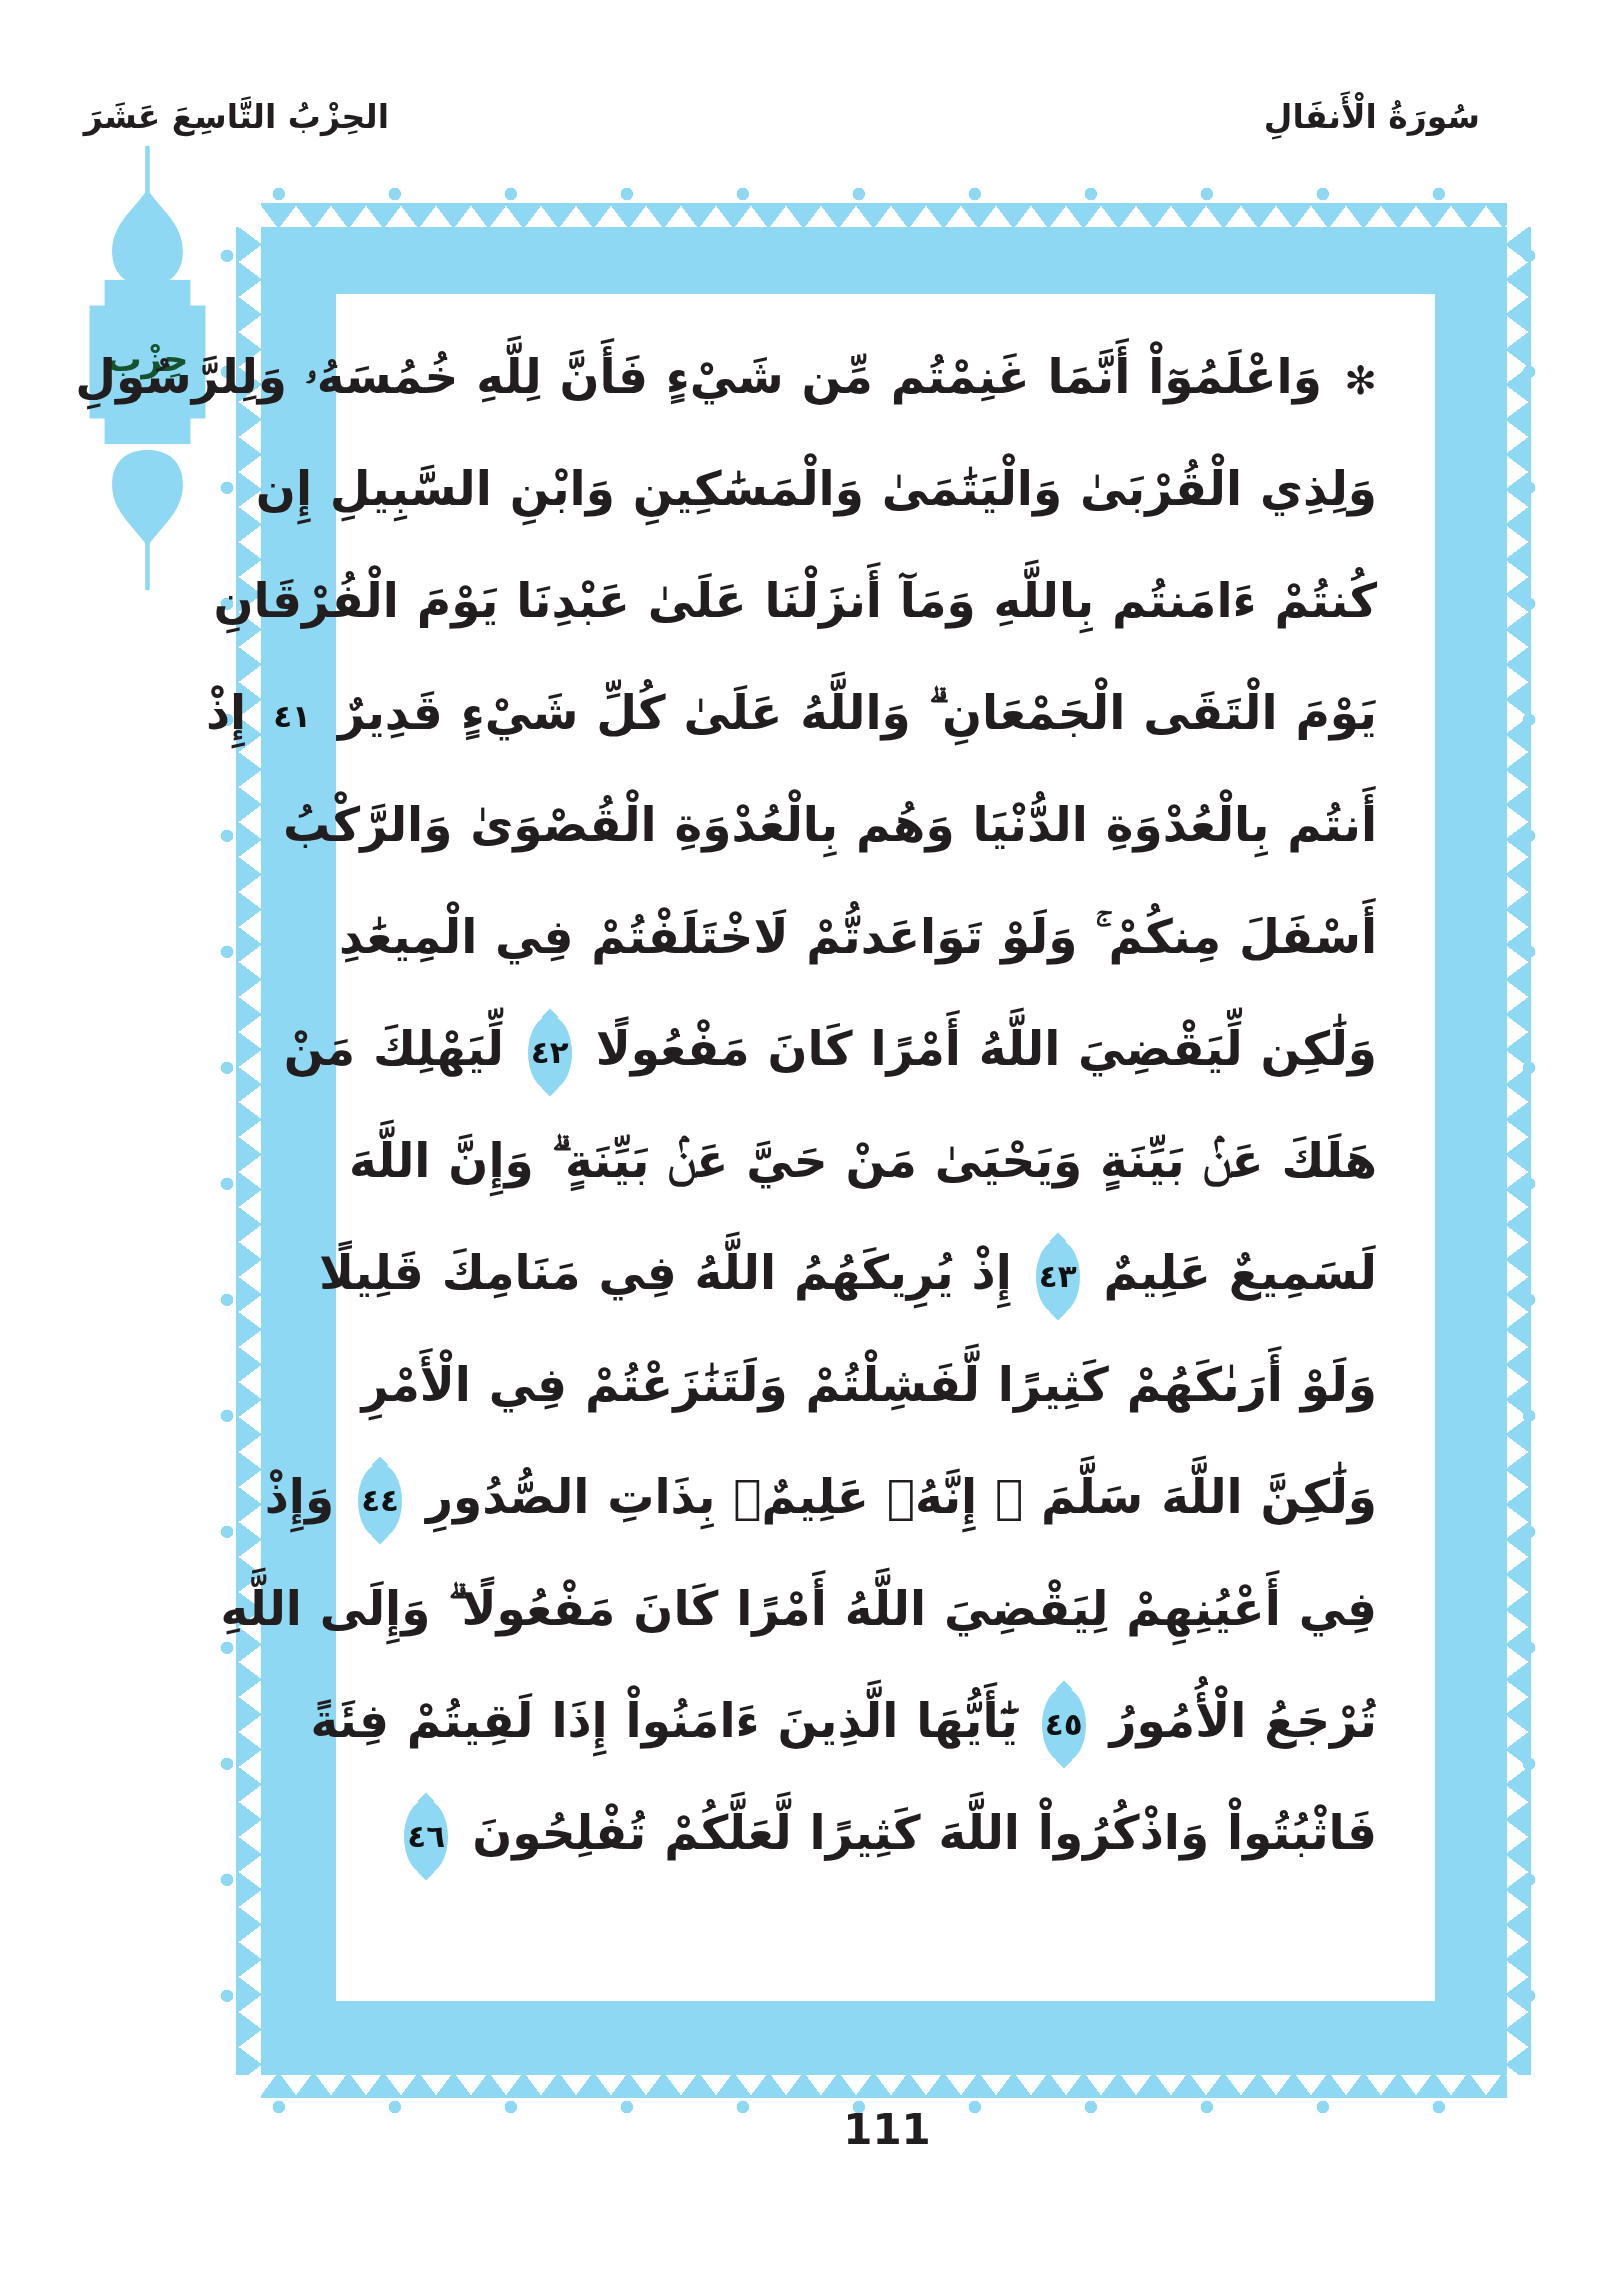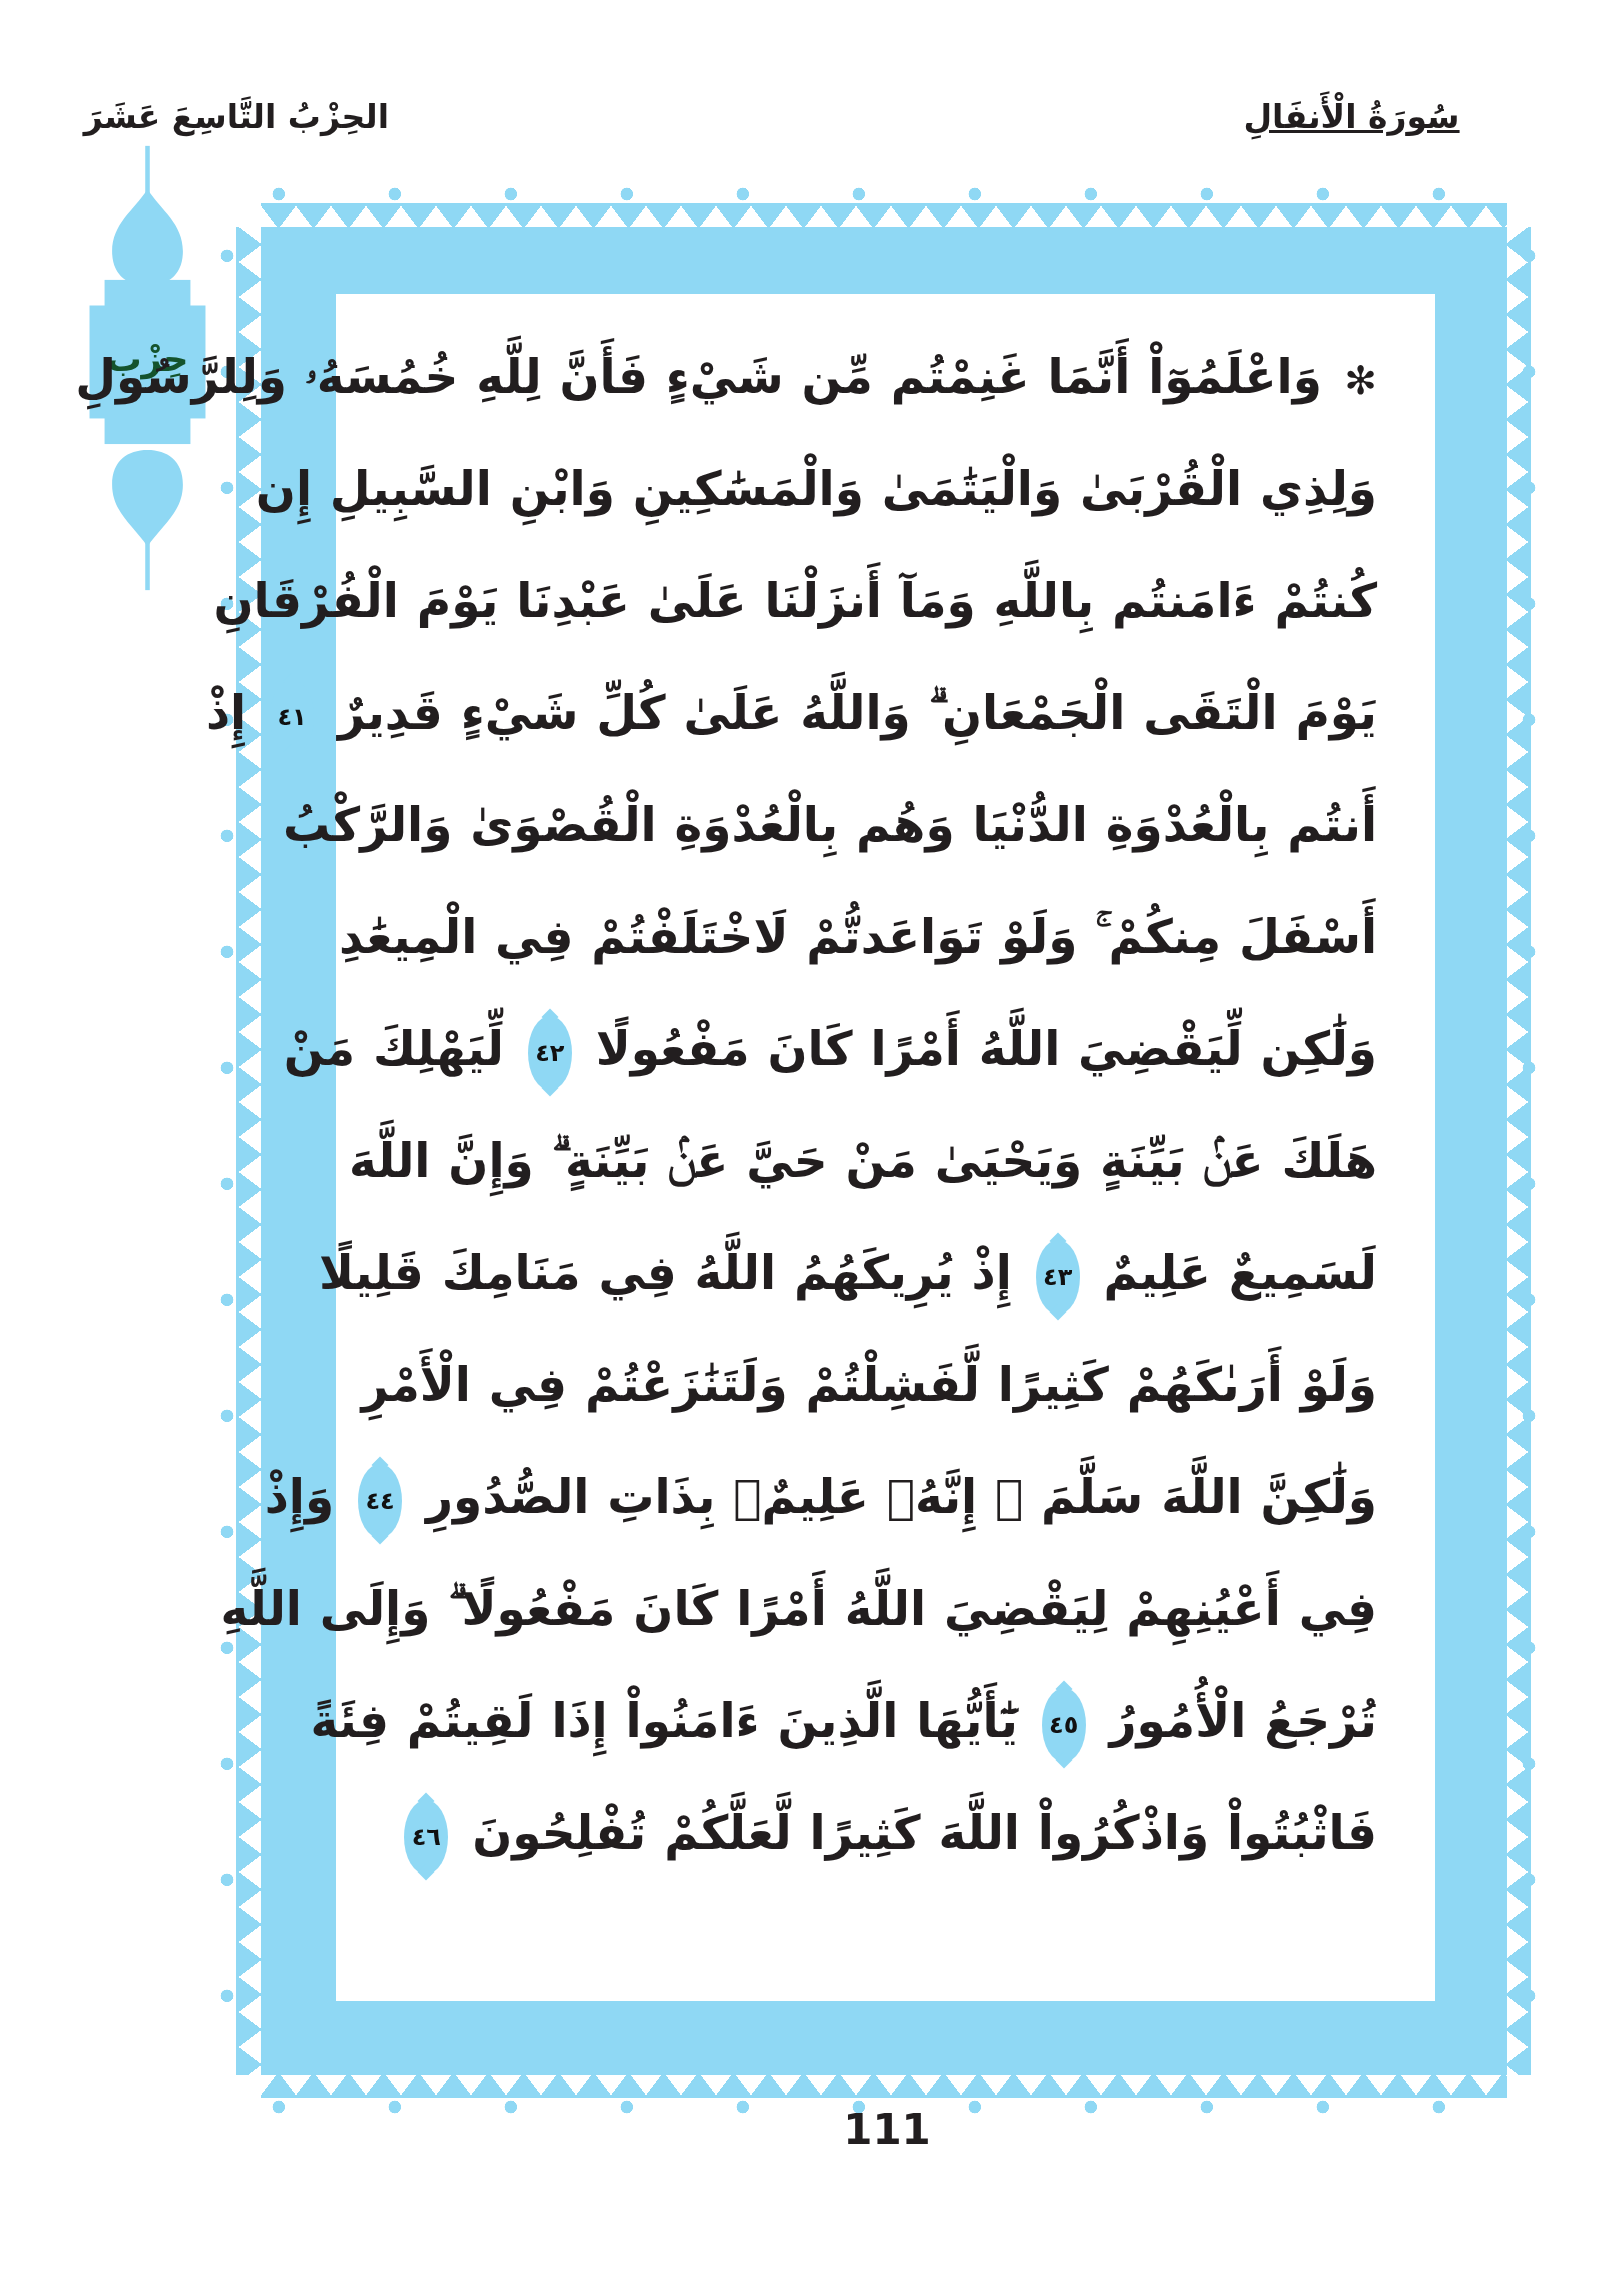--- a/index.html
+++ b/index.html
@@ -17,21 +17,21 @@
     overflow:hidden;
   }
 
   
   .hdr{
     position:absolute;top:97px;
     font-size:33px;font-weight:700;
     color:var(--ink);white-space:nowrap;
   }
   .hdr.left{left:132px;width:257px;text-align:center;}
-  .hdr.right{left:1223px;width:257px;text-align:center;text-decoration:underline;}
+  .hdr.right{left:1223px;width:257px;text-align:right;}
 
   
   .hizb-ornament{position:absolute;left:85px;top:145px;width:125px;height:446px;}
   .hizb-ornament svg{display:block;width:100%;height:100%;}
   .hizb-label{
     position:absolute;left:0;top:157px;width:125px;height:113px;
     display:flex;align-items:center;justify-content:center;
     font-size:35px;font-weight:700;color:#14532d;
   }
 
@@ -106,21 +106,21 @@
     border-radius:50%;
   }
   .vmark::before,.vmark::after{
     content:"";position:absolute;left:50%;
     width:12px;height:12px;background:var(--blue);
     transform:translateX(-50%) rotate(45deg);
   }
   .vmark::before{top:-4.5px;}
   .vmark::after{bottom:-4.5px;}
   .vnum{
-    font-size:24px;font-weight:700;color:#111;line-height:1;
+    font-size:31px;font-weight:700;color:#111;line-height:1;
     position:relative;z-index:1;
   }
 
   
   .page-number{
     position:absolute;left:789px;top:2105px;width:196px;
     text-align:center;font-size:42px;font-weight:700;color:var(--ink);
   }
 </style>
 </head>

